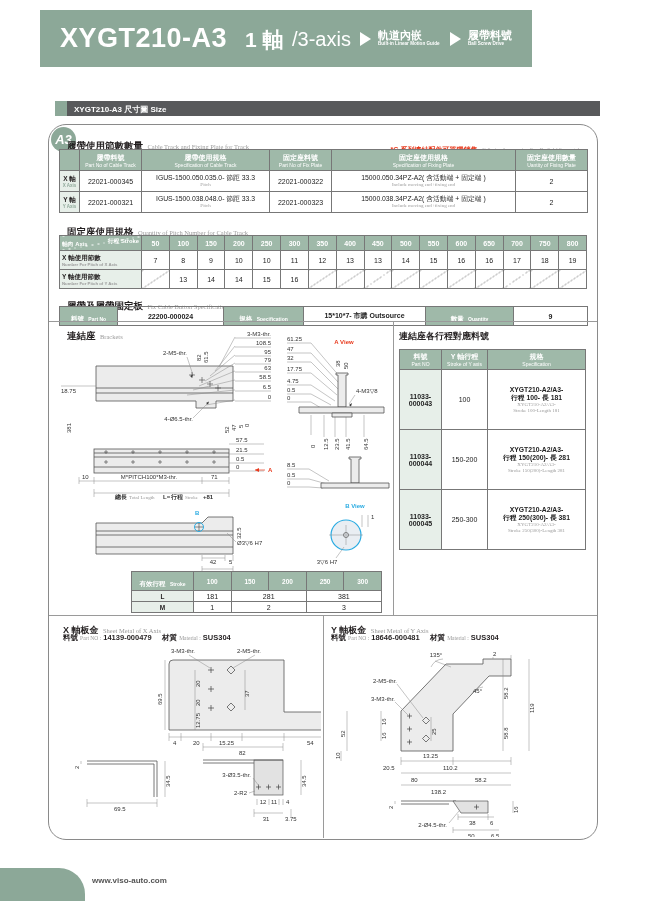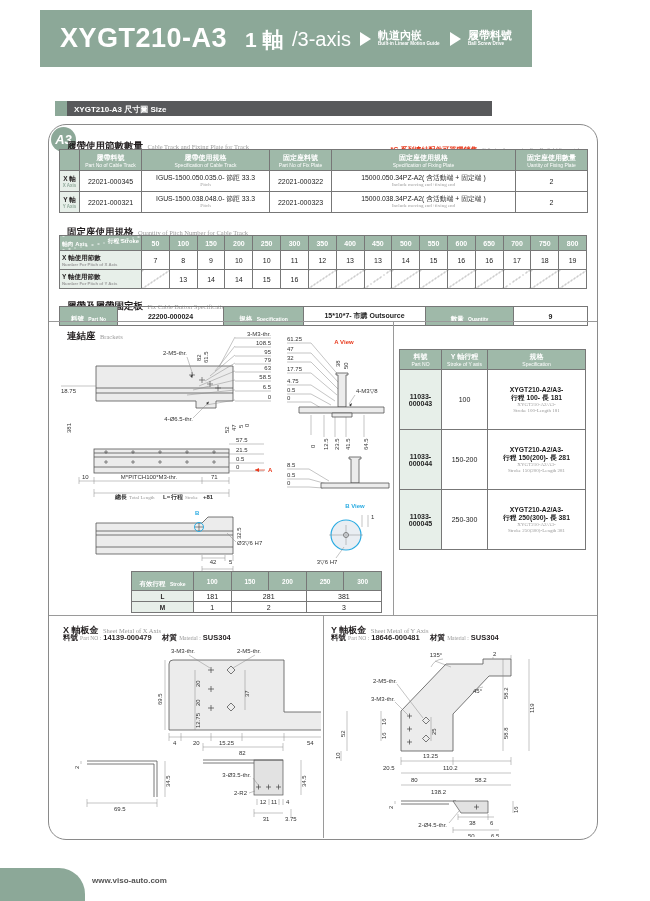--- a/index.html
+++ b/index.html
@@ -10,21 +10,21 @@
   .hdr{position:absolute;left:40px;top:10px;width:492px;height:57px;background:#8ca898;}
   .hdr-model{position:absolute;left:20px;top:13px;font-size:27px;font-weight:bold;color:#fff;letter-spacing:.5px;}
   .hdr-zh{position:absolute;left:205px;top:16px;font-size:21px;color:#fff;font-weight:bold;}
   .hdr-en{position:absolute;left:252px;top:18px;font-size:20px;color:#fff;font-weight:300;}
   .feat{position:absolute;top:18px;height:24px;}
   .feat .tri{width:0;height:0;border-top:7px solid transparent;border-bottom:7px solid transparent;
              border-left:11px solid #fff;display:inline-block;position:absolute;top:4px;left:0;}
   .feat .fzh{position:absolute;left:18px;top:0;font-size:11px;font-weight:bold;color:#fff;white-space:nowrap;}
   .feat .fen{position:absolute;left:18px;top:13px;font-size:4.6px;font-weight:bold;color:#fff;white-space:nowrap;}
   
-  .secbar{position:absolute;left:55px;top:101px;width:437px;height:15px;background:#58595b;}
+  .secbar{position:absolute;left:55px;top:101px;width:545px;height:15px;background:#58595b;}
   .secbar .sq{position:absolute;left:0;top:0;width:12px;height:15px;background:#8ca898;}
   .secbar .lbl{position:absolute;left:19px;top:3px;font-size:8px;font-weight:bold;color:#fff;}
   
   .mainbox{position:absolute;left:48px;top:124px;width:548px;height:714px;border:1.2px solid #8a8a8a;border-radius:18px;}
   .badge{position:absolute;left:2px;top:2px;width:25px;height:25px;border-radius:50%;background:#8ca898;
          color:#fff;font-size:13px;font-style:italic;font-weight:bold;text-align:center;line-height:25px;}
   .hdiv{position:absolute;left:0;width:548px;height:1px;background:#9a9a9a;}
   .vdiv{position:absolute;width:1px;background:#9a9a9a;}
   .sec-title{position:absolute;white-space:nowrap;}
   .sec-title .zh{font-size:9.5px;font-weight:bold;color:#231f20;}
@@ -491,20 +491,24 @@
       <circle cx="287" cy="204" r="2.5" fill="none" stroke="#555" stroke-width=".7"></circle>
       <g class="dln">
           <line x1="303" y1="184" x2="303" y2="196"></line>
           <line x1="309" y1="184" x2="309" y2="196"></line>
         </g>
       <text x="312" y="188">1</text>
       <line class="dln" x1="277" y1="227" x2="285" y2="216"></line>
       <text x="268" y="233" text-anchor="middle">3▽6 H7</text>
     </svg>
 
+    <div class="sec-title" style="left:350px;top:200px;">
+      <span class="zh" style="font-size:9px;">連結座各行程對應料號</span><br>
+      <span class="ten en" style="font-size:6px;">Part Number of Brackets According to Strokes</span>
+    </div>
     <div style="position:absolute;left:350px;top:224px;">
       <table style="width:186px;">
         <colgroup>
             <col style="width:42px">
             <col style="width:46px">
             <col style="width:98px">
           </colgroup>
         <tbody>
             <tr style="height:20px;">
           <th class="ghead">

